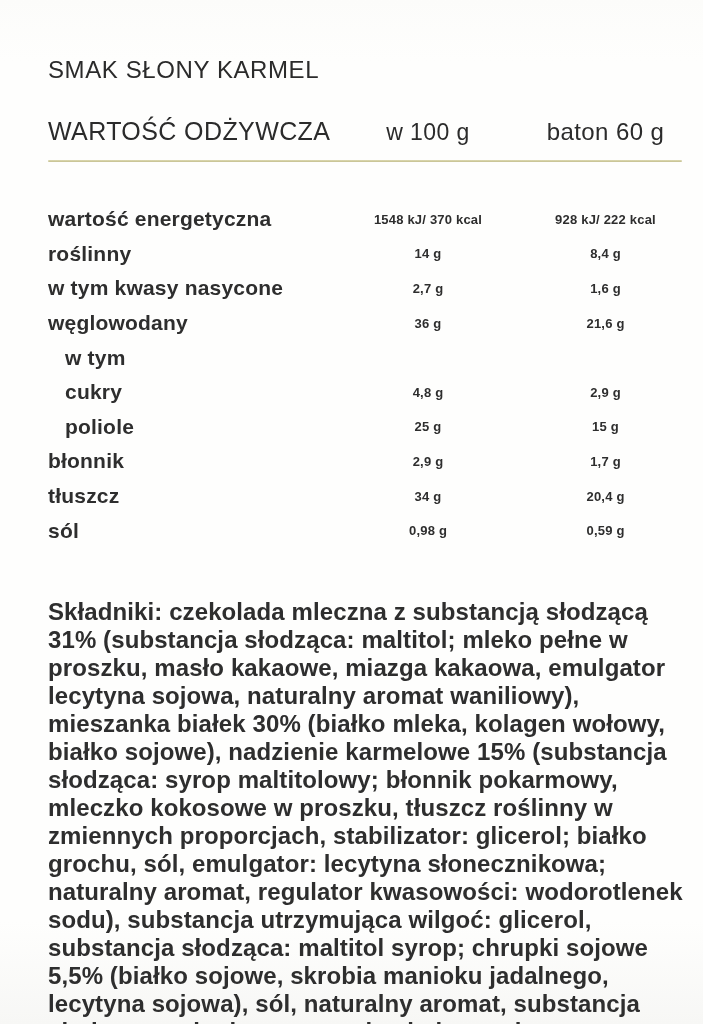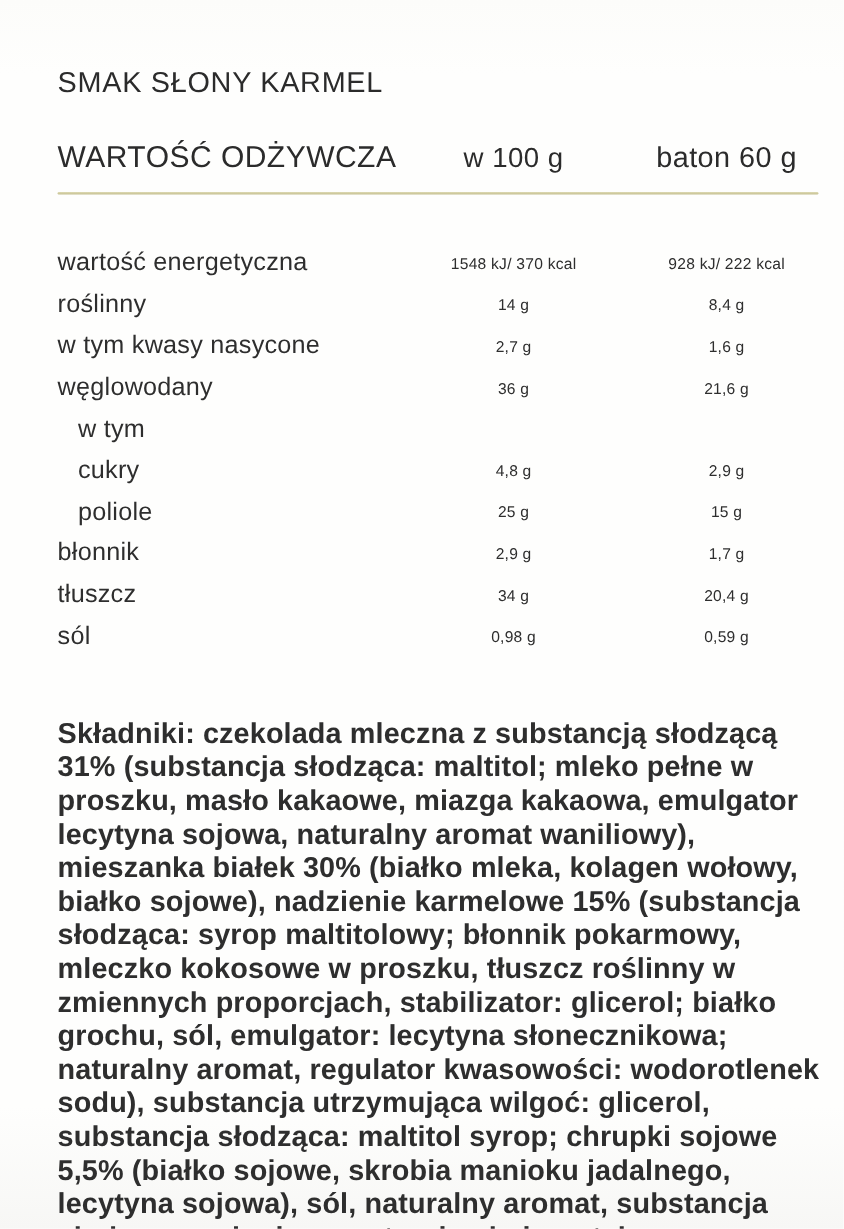--- a/index.html
+++ b/index.html
@@ -42,21 +42,21 @@
   .header-row .c2 { font-size: 23px; }
   .header-row .c3 { font-size: 24px; }
   .c2, .c3 { text-align: center; }
   .divider {
     width: 634px;
     height: 2px;
     margin-top: 14px;
     border-radius: 1px;
     background: linear-gradient(180deg, #dedab4 0%, #c4bf8f 100%);
   }
-  .rows { margin-top: 40px; }
+  .rows { margin-top: 40px; font-weight: bold; }
   .row {
     display: grid;
     grid-template-columns: 290px 180px 175px;
     align-items: center;
     height: 34.6px;
     font-size: 21px;
     letter-spacing: 0.2px;
   }
   .row .c2, .row .c3 { font-size: 13px; }
   .row.indent .label-cell { padding-left: 17px; }

